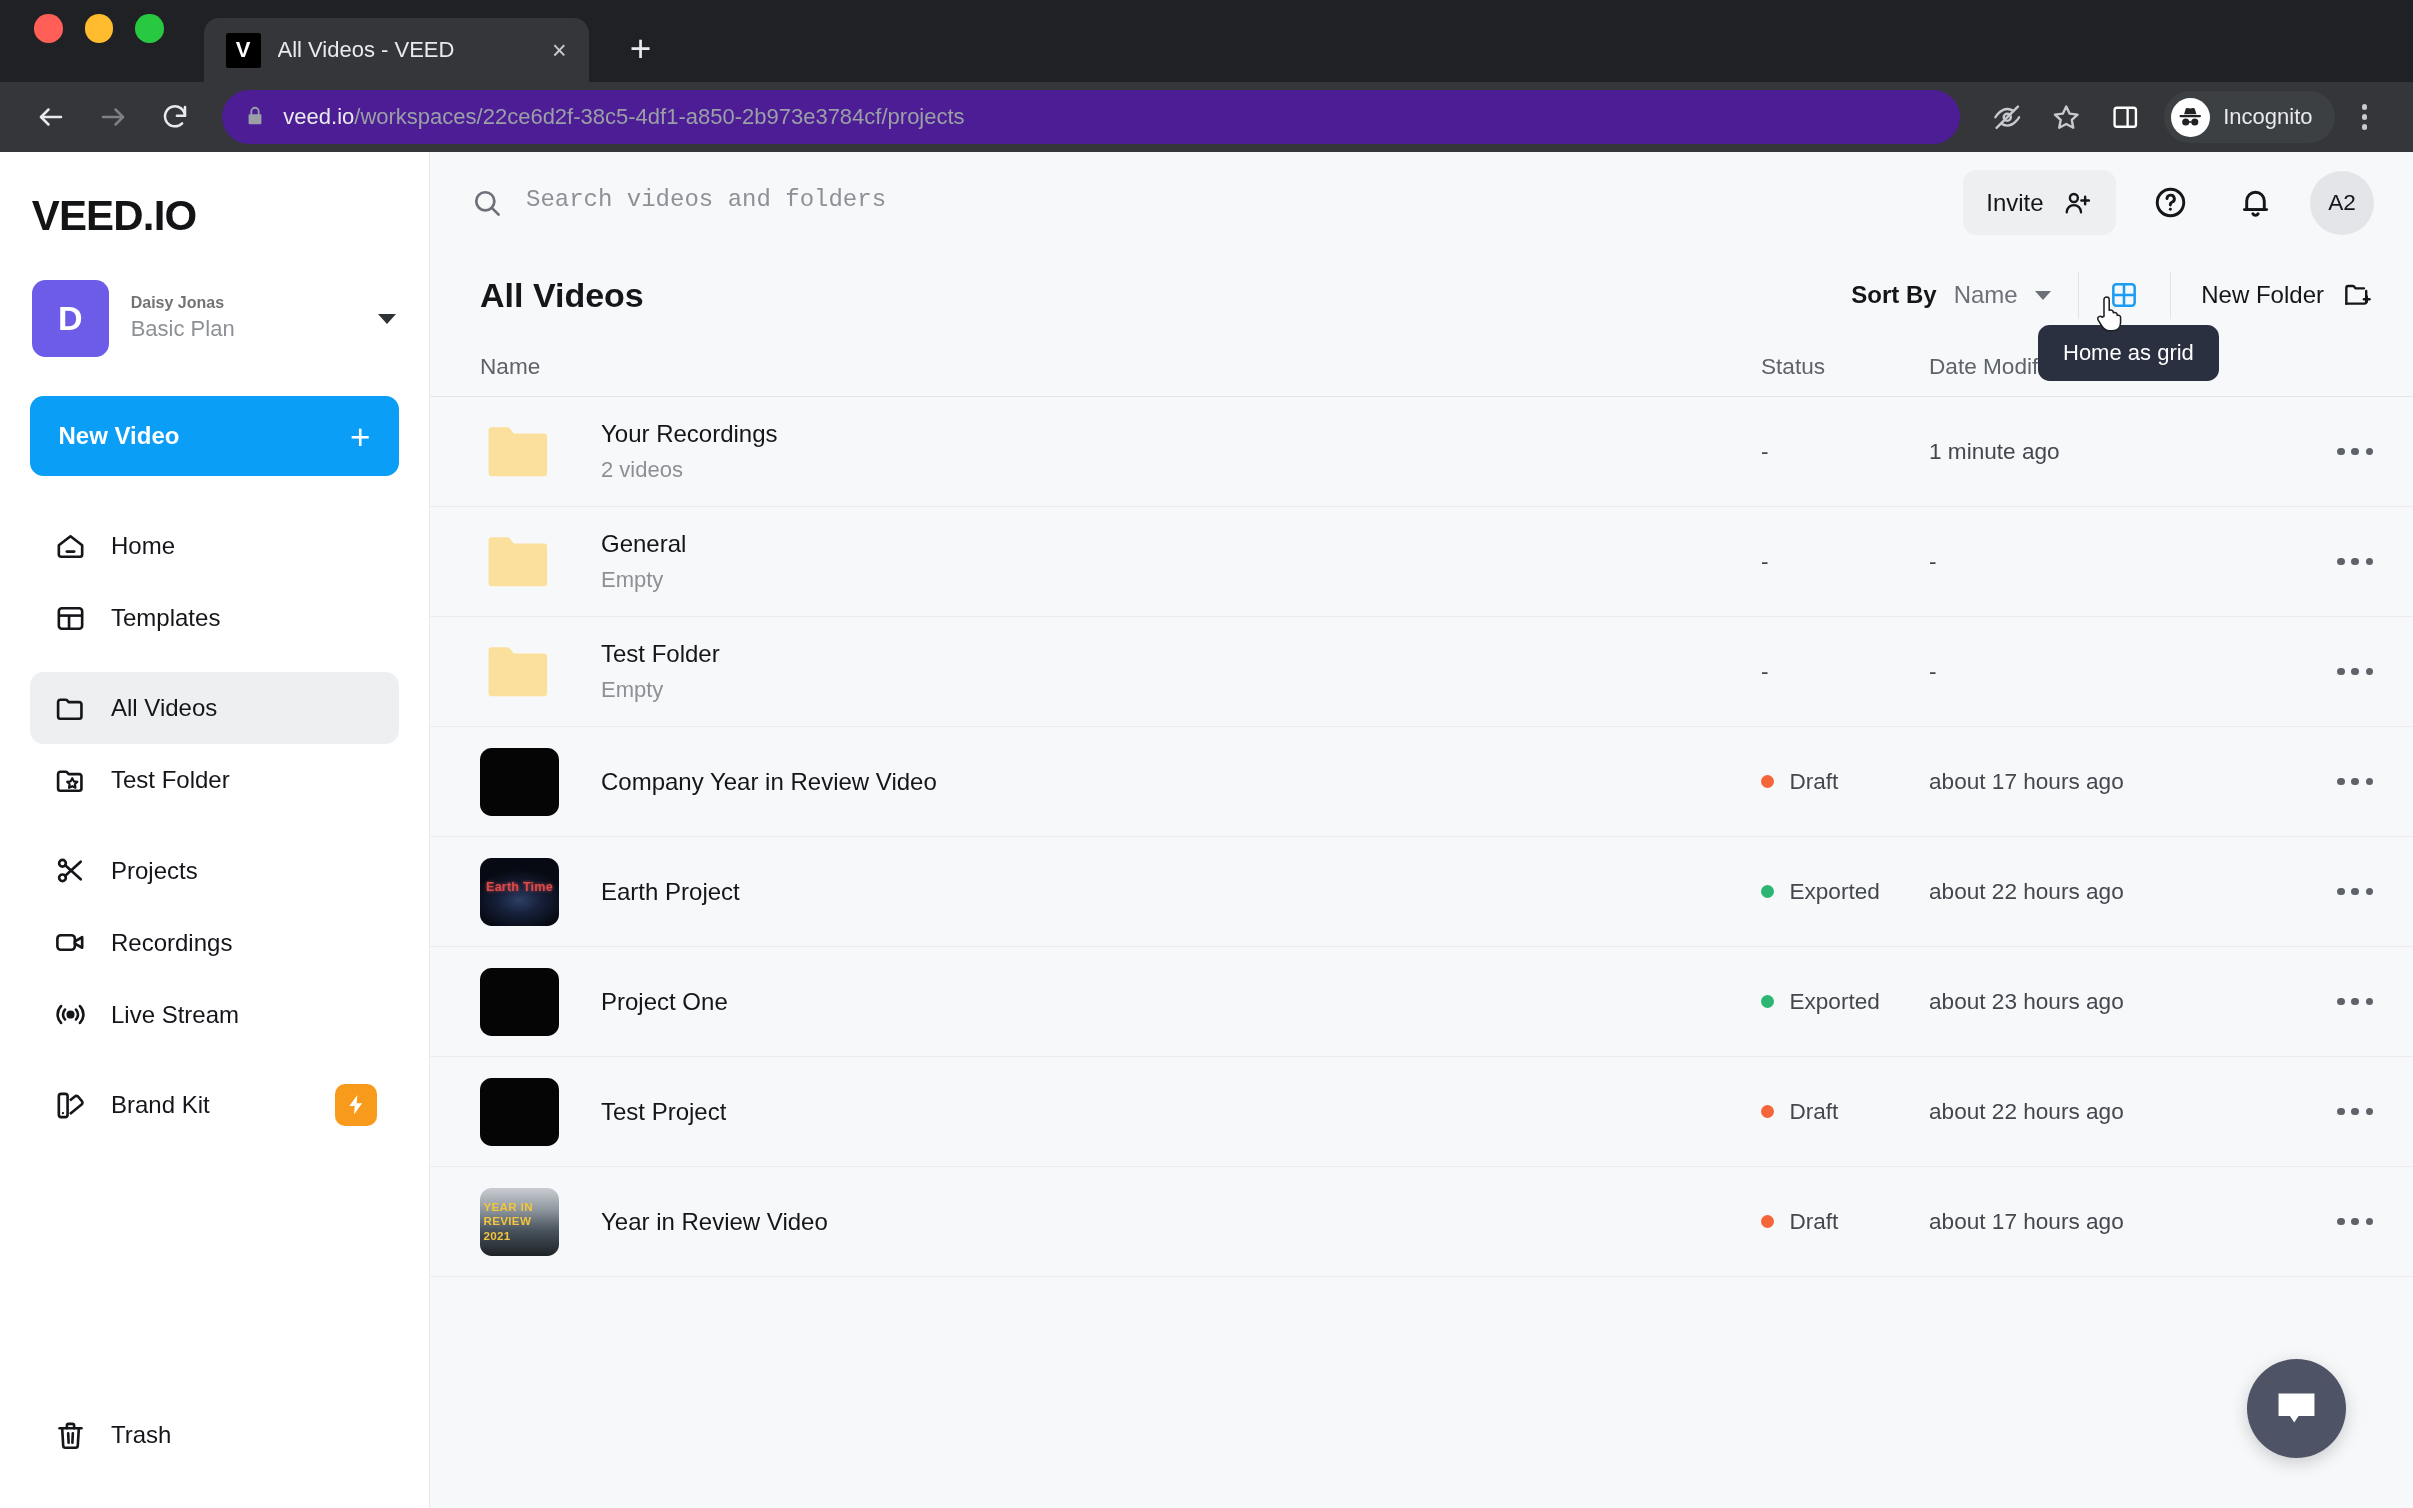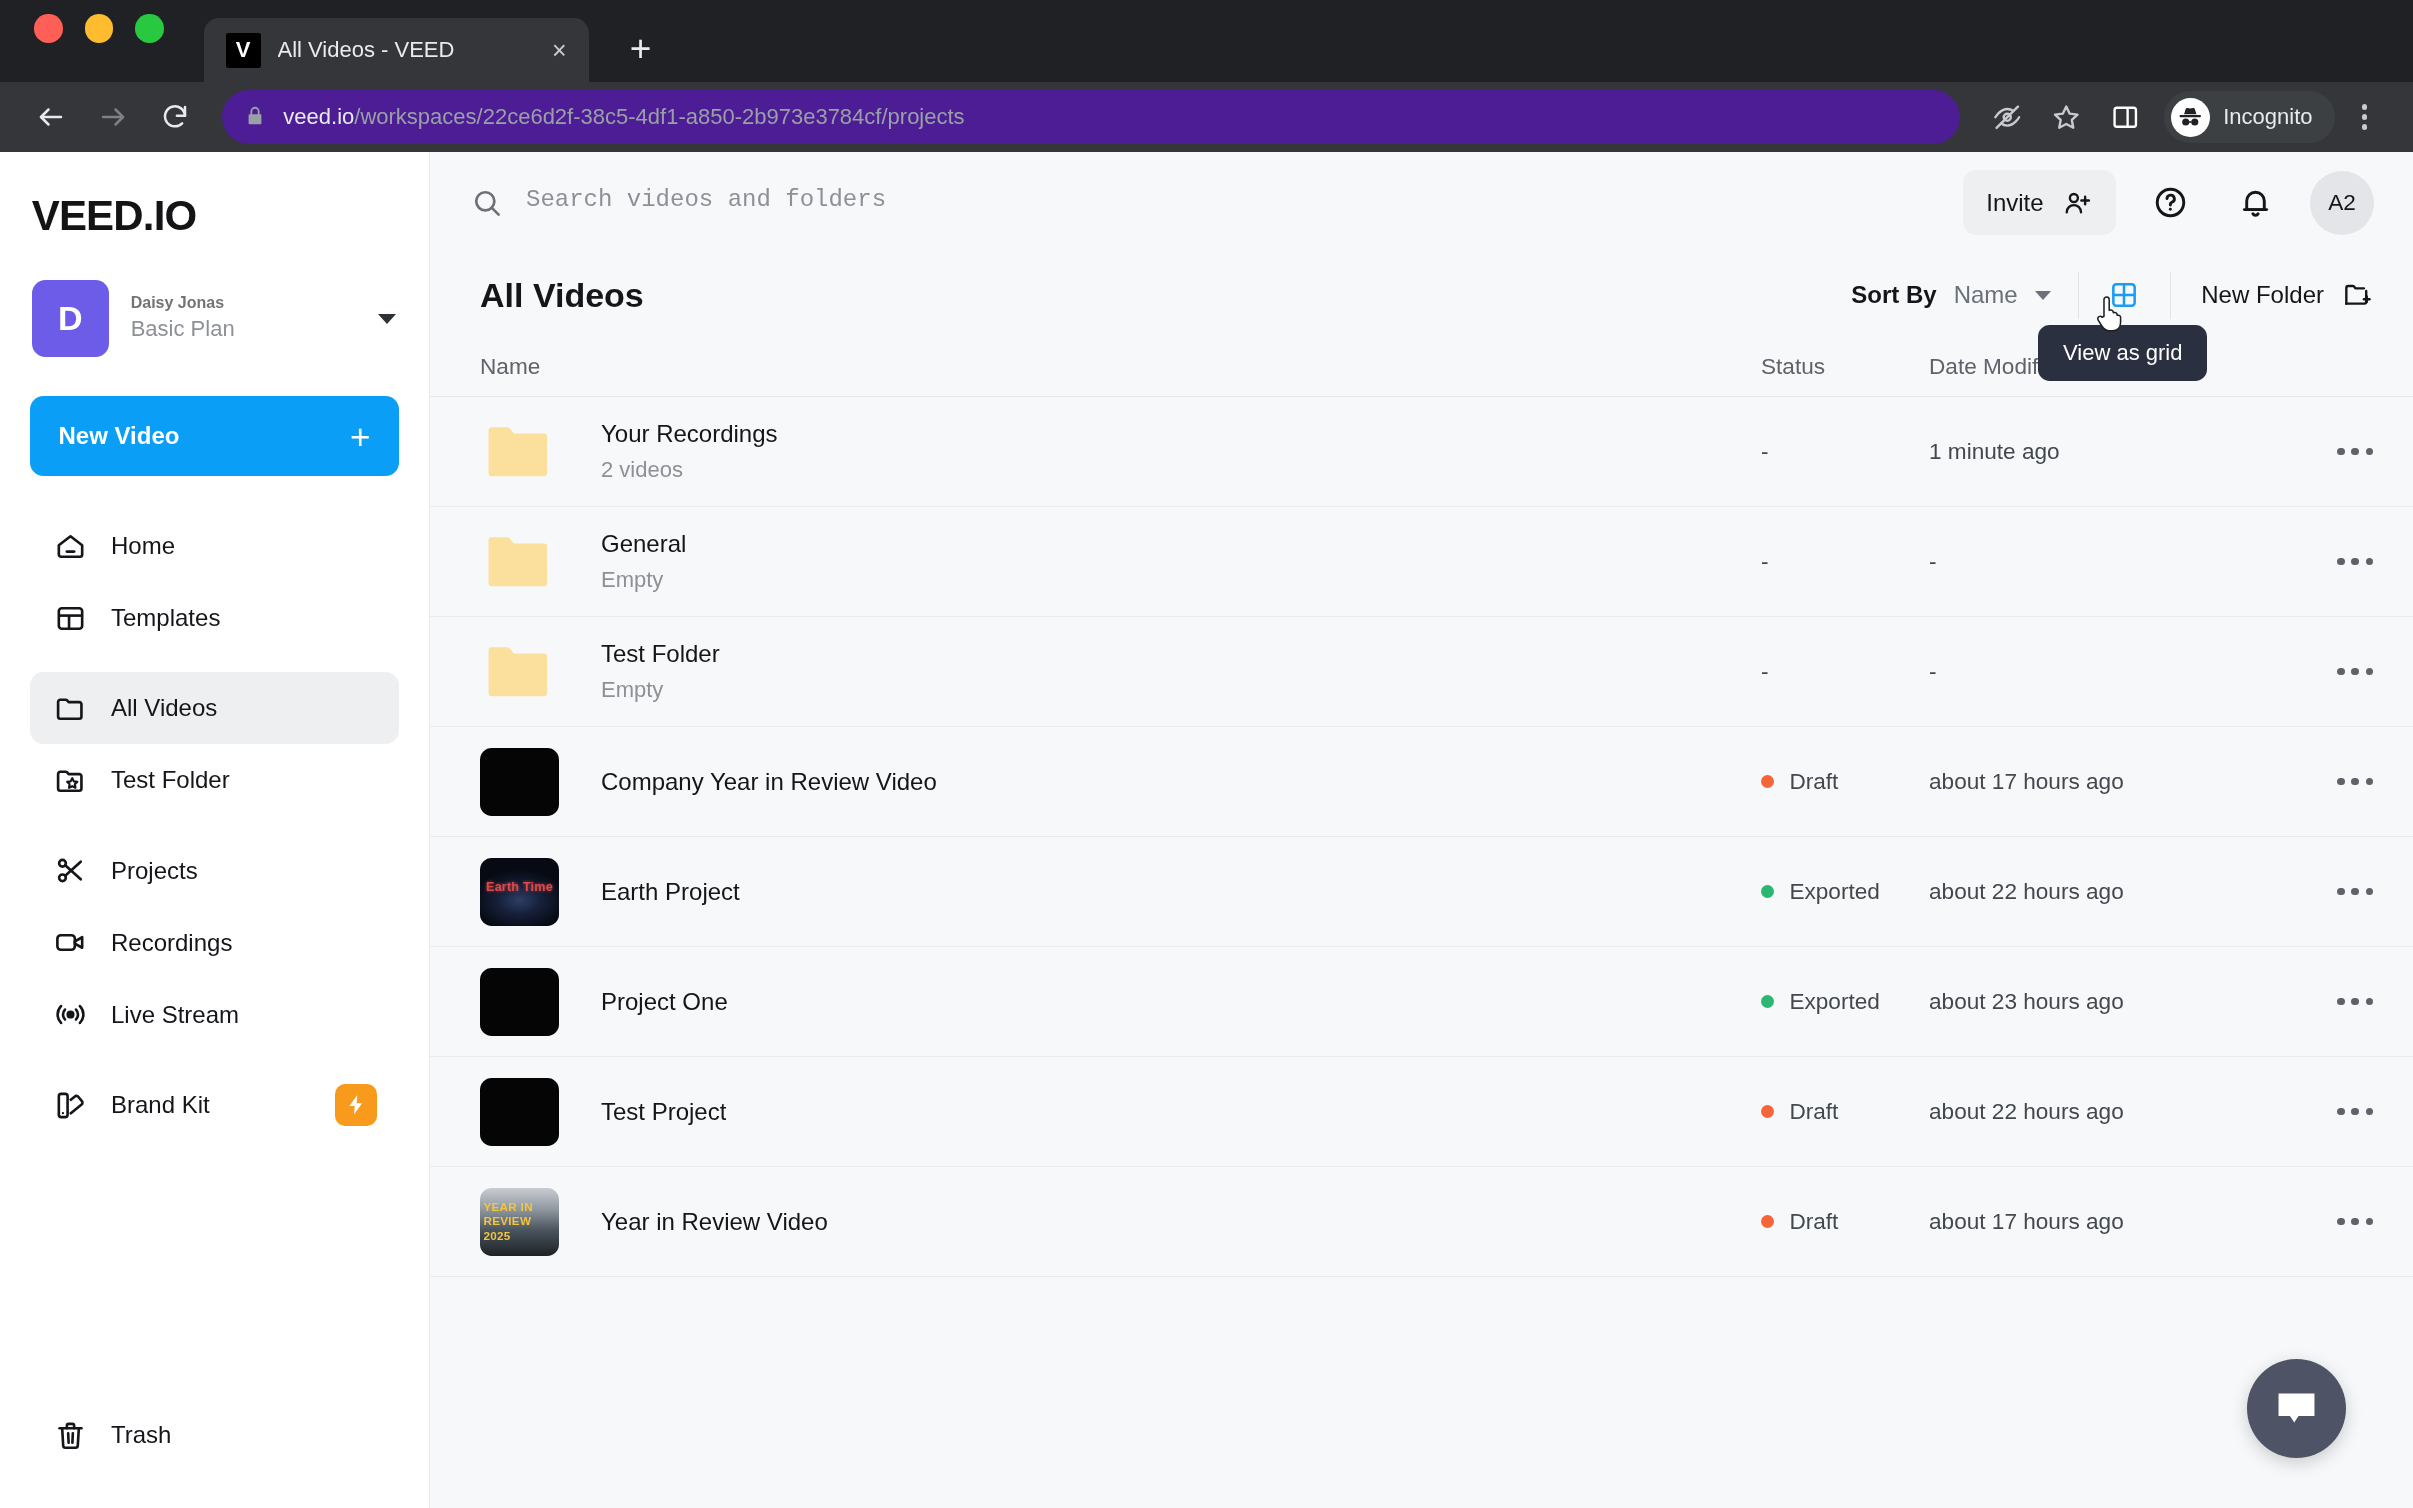--- a/index.html
+++ b/index.html
@@ -679,21 +679,21 @@
               <i></i>
               <i></i>
             </div>
         </div>
 
         <div class="row">
           <div class="row-name">
             <div class="thumb yir">
               <span class="yl">YEAR IN</span>
               <span class="yl">REVIEW</span>
-              <span class="yl">2025</span>
+              <span class="yl">2021</span>
             </div>
             <div class="nm-block">
               <div class="nm-title">Year in Review Video</div>
             </div>
           </div>
           <div class="cell-status">
             <span class="dot" style="background:#f4663a"></span>
             <span>Draft</span>
           </div>
           <div class="cell-date">about 17 hours ago</div>
@@ -710,19 +710,19 @@
       <div class="chat-fab">
         <svg viewBox="0 0 24 24" fill="#ffffff">
             <path d="M3.2 4.6h17.6v11.1H13l-2.1 3.1-2.1-3.1H3.2z"></path>
           </svg>
       </div>
 
     </div>
   </div>
 </div>
 
-<div class="tooltip">View as grid</div>
+<div class="tooltip">Home as grid</div>
 <div class="cursor-hand">
   <svg viewBox="0 0 32 38" fill="#ffffff" stroke="#1d1f23" stroke-width="1.3" stroke-linejoin="round">
     <path d="M10.5 20.5V6.4a2.2 2.2 0 0 1 4.4 0v9.1l.9-.3a2 2 0 0 1 2.5 1.6l.1.7.9-.2a1.9 1.9 0 0 1 2.3 1.6l.1.8.8-.1a1.8 1.8 0 0 1 2 1.8v4.4c0 4-2.6 6.9-6.9 6.9h-2.4c-3.2 0-4.9-1.4-6.4-3.8l-3.3-5.3a2 2 0 0 1 .8-2.8 2.2 2.2 0 0 1 2.6.5z"></path>
   </svg>
 </div>
 
 
 </body></html>

